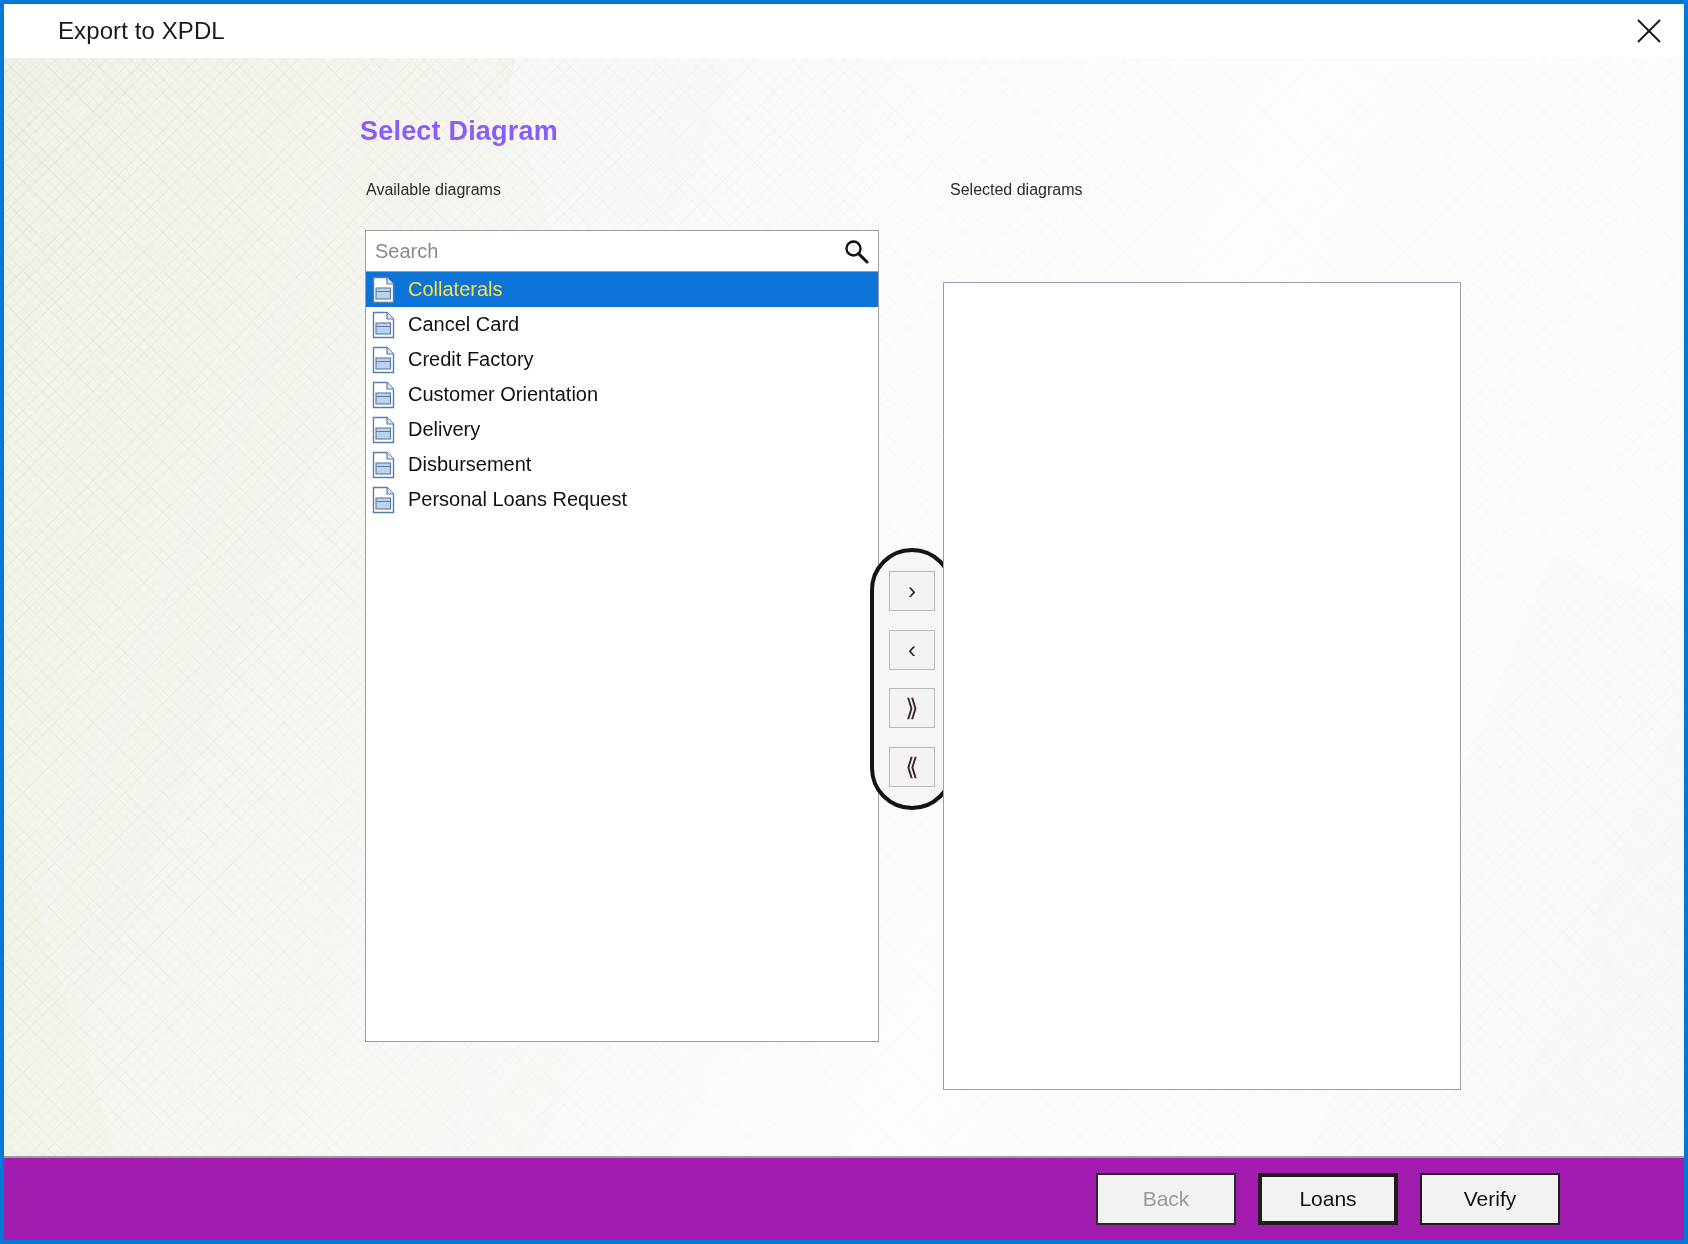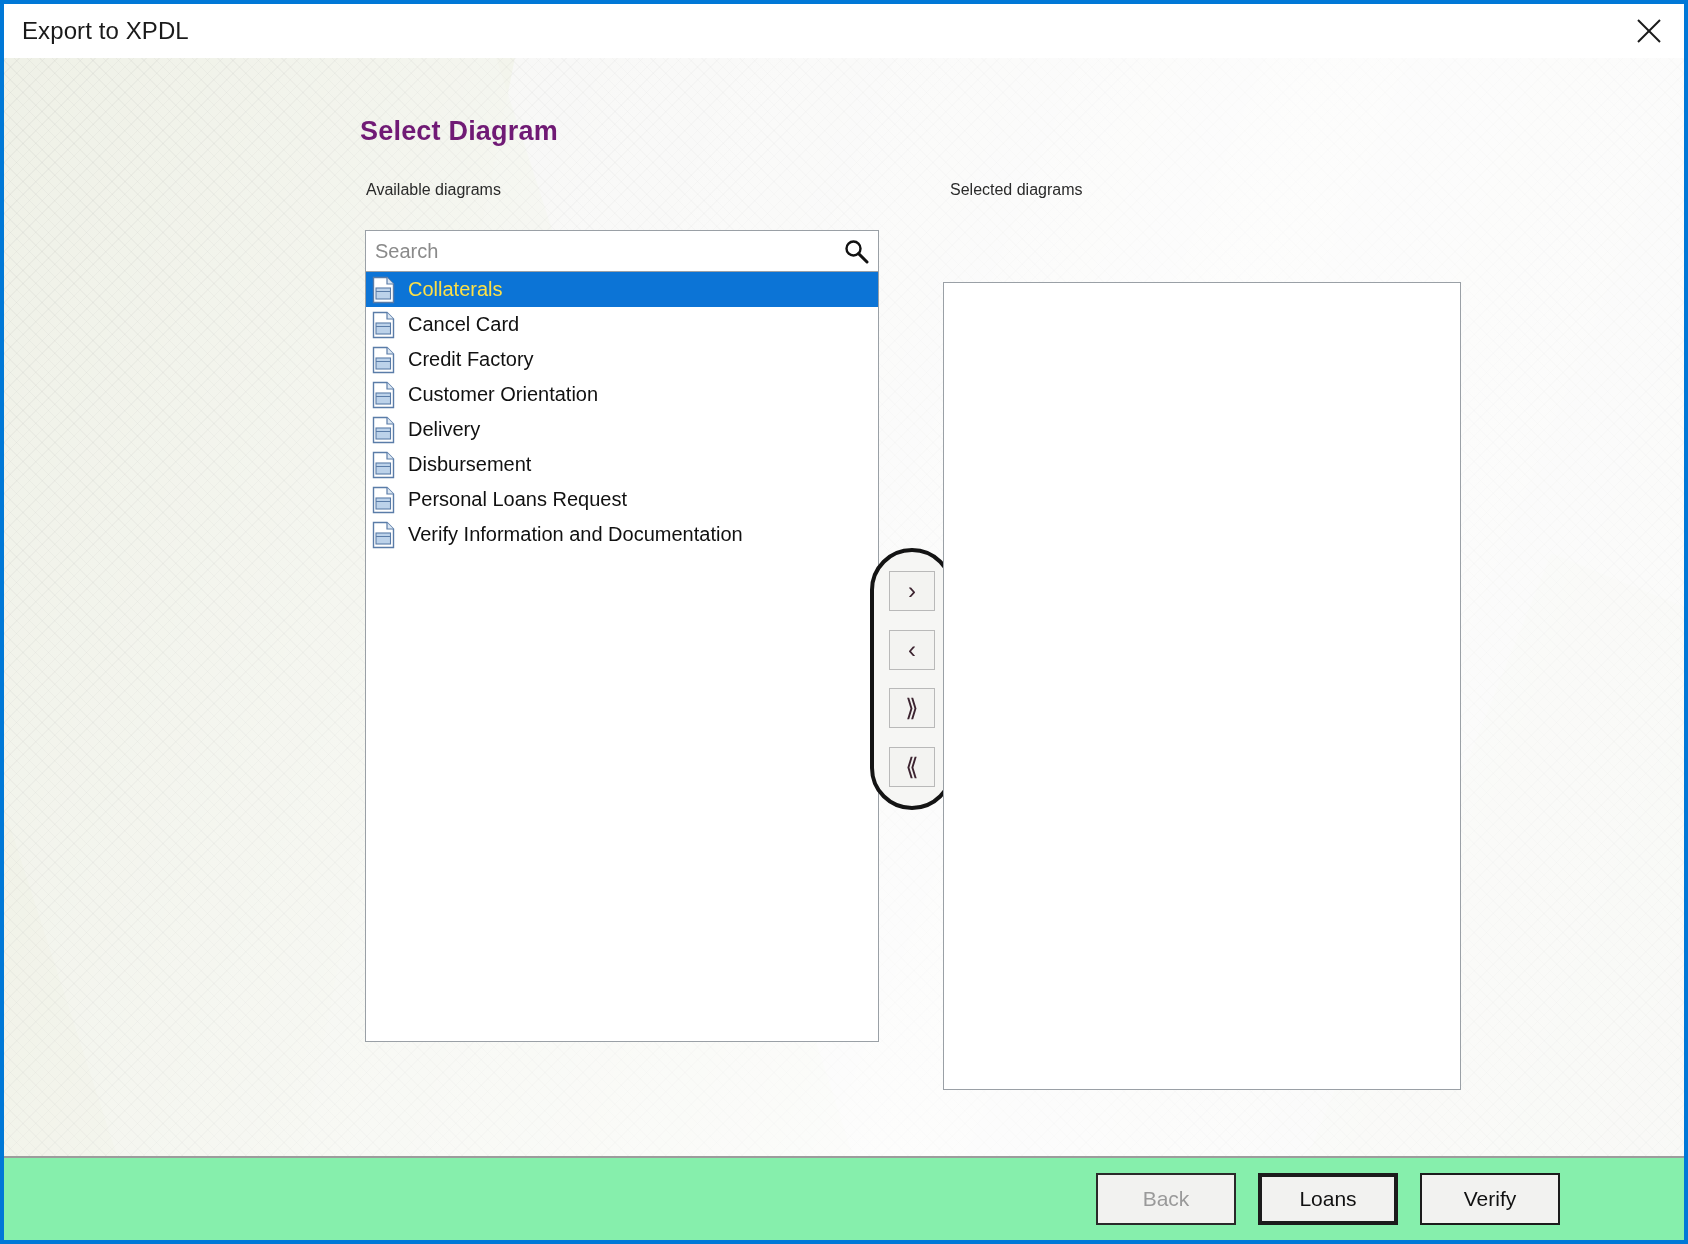--- a/index.html
+++ b/index.html
@@ -36,20 +36,21 @@
     display: flex;
     align-items: center;
     justify-content: space-between;
   }
   #title-text {
     font-size: 24px;
     color: #1a1a1a;
     padding-left: 18px;
     letter-spacing: 0.1px;
     white-space: nowrap;
+    margin-left: 36px;
   }
   #close-button {
     width: 58px;
     height: 50px;
     display: flex;
     align-items: center;
     justify-content: center;
     margin-right: 6px;
     cursor: pointer;
   }
@@ -105,21 +106,21 @@
     z-index: 5;
     height: 100%;
   }
 
   #page-heading {
     position: absolute;
     left: 356px;
     top: 58px;
     font-size: 27px;
     font-weight: bold;
-    color: #701a75;
+    color: #8b5cf6;
     letter-spacing: 0.2px;
   }
 
   .panel-label {
     position: absolute;
     font-size: 16px;
     color: #2a2a2a;
   }
   #label-available { left: 362px; top: 123px; }
   #label-selected  { left: 946px; top: 123px; }
@@ -243,21 +244,21 @@
     margin: 0;
     padding: 0;
     list-style: none;
   }
 
   
   #footer {
     position: relative;
     height: 82px;
     min-height: 82px;
-    background: #86efac;
+    background: #a21caf;
     border-top: 2px solid #9c9c9c;
     display: flex;
     align-items: center;
     justify-content: flex-end;
     padding-right: 124px;
     gap: 22px;
   }
   .footer-btn {
     box-sizing: border-box;
     width: 140px;
@@ -391,31 +392,20 @@
               <span style="display: flex; align-items: center;">
                 <svg class="doc-icon" viewBox="0 0 24 28" aria-hidden="true">
                   <path d="M1.5 1.5 H15 L21.5 8 V26.5 H1.5 Z" fill="#ffffff" stroke="#5a7ca8" stroke-width="1.4"></path>
                   <path d="M15 1.5 V8 H21.5" fill="#dbe6f2" stroke="#5a7ca8" stroke-width="1.2"></path>
                   <rect x="4" y="12" width="14.5" height="11" fill="#bcd2ea" stroke="#5a7ca8" stroke-width="1.1"></rect>
                   <line x1="4" y1="15.5" x2="18.5" y2="15.5" stroke="#5a7ca8" stroke-width="1"></line>
                 </svg>
               </span>
               <span>Personal Loans Request</span>
             </li>
-            <li class="list-item">
-              <span style="display: flex; align-items: center;">
-                <svg class="doc-icon" viewBox="0 0 24 28" aria-hidden="true">
-                  <path d="M1.5 1.5 H15 L21.5 8 V26.5 H1.5 Z" fill="#ffffff" stroke="#5a7ca8" stroke-width="1.4"></path>
-                  <path d="M15 1.5 V8 H21.5" fill="#dbe6f2" stroke="#5a7ca8" stroke-width="1.2"></path>
-                  <rect x="4" y="12" width="14.5" height="11" fill="#bcd2ea" stroke="#5a7ca8" stroke-width="1.1"></rect>
-                  <line x1="4" y1="15.5" x2="18.5" y2="15.5" stroke="#5a7ca8" stroke-width="1"></line>
-                </svg>
-              </span>
-              <span>Verify Information and Documentation</span>
-            </li>
           </ul>
       </div>
 
       <div id="transfer-group">
         <div class="xfer-btn">›</div>
         <div class="xfer-btn">‹</div>
         <div class="xfer-btn">⟫</div>
         <div class="xfer-btn">⟪</div>
       </div>
 

